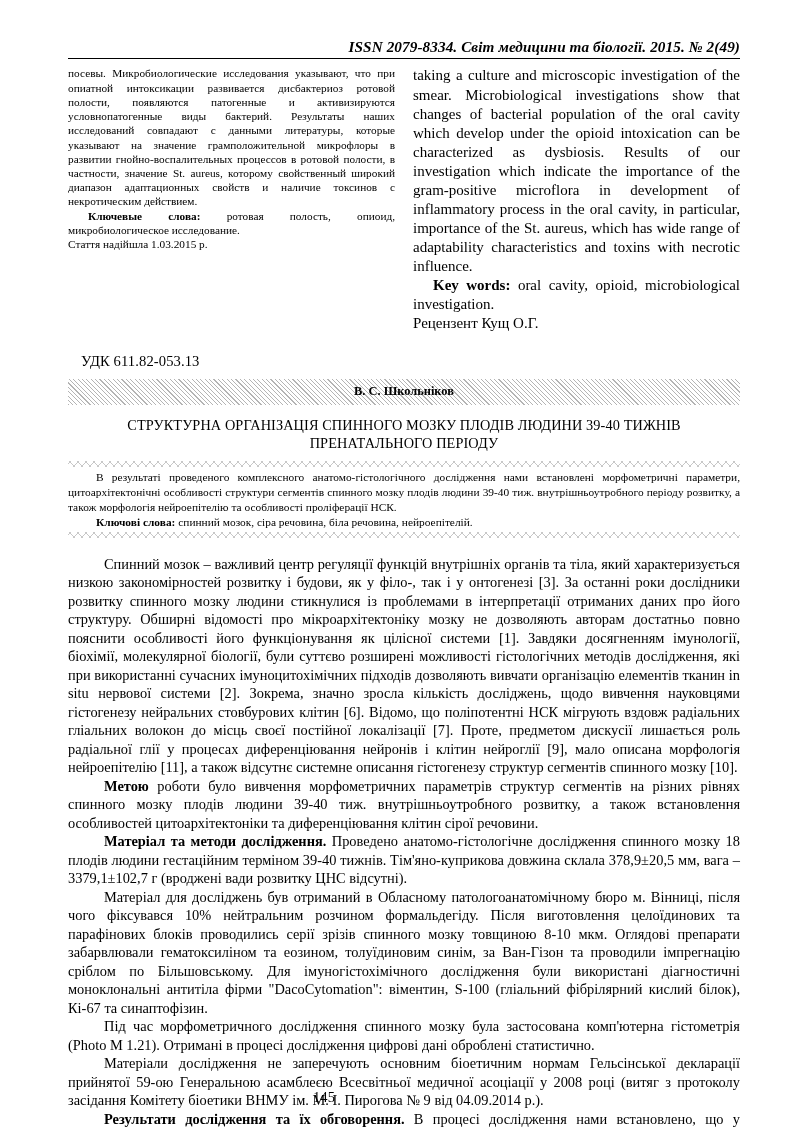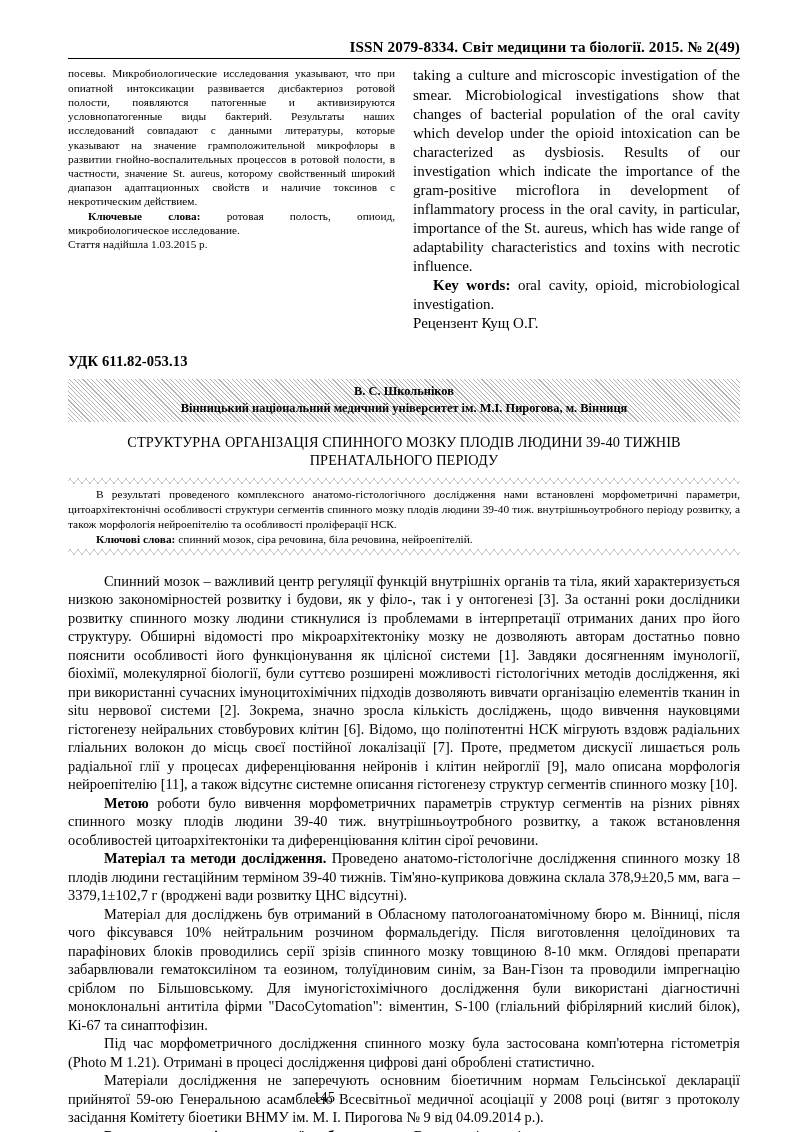--- a/index.html
+++ b/index.html
@@ -27,20 +27,21 @@
   .content {
     position: absolute;
     left: 68px;
     top: 38px;
     width: 672px;
   }
 
   
   .running-head {
     text-align: right;
+    font-style: italic;
     font-weight: bold;
     font-size: 15.2px;
     letter-spacing: 0.1px;
     line-height: 1.15;
     padding-bottom: 2px;
   }
   .head-rule {
     border-bottom: 1.6px solid #000;
     margin-top: 1px;
     margin-bottom: 7px;
@@ -72,22 +73,23 @@
   }
   .col-en {
     font-size: 15px;
     line-height: 1.27;
   }
 
   
   .udc {
     margin-top: 20px;
     font-size: 14.6px;
-    font-weight: bold;
+    font-weight: normal;
     letter-spacing: 0.1px;
+    margin-left: 13px;
   }
 
   
   .author-band {
     margin-top: 9px;
     padding: 4px 0 5px 0;
     text-align: center;
     font-weight: bold;
     color: #000;
     background-color: #f2f2f2;
@@ -188,21 +190,20 @@
         <p class="indent"><span class="kw">Key words:</span><span> oral cavity, opioid, microbiological investigation.</span></p>
         <p class="right-line">Рецензент Кущ О.Г.</p>
       </div>
 
     </div>
 
     <div class="udc">УДК 611.82-053.13</div>
 
     <div class="author-band">
       <div class="author-name">В. С. Школьніков</div>
-      <div class="author-affil">Вінницький національний медичний університет ім. М.І. Пирогова, м. Вінниця</div>
     </div>
 
     <div class="article-title">
       <div>СТРУКТУРНА ОРГАНІЗАЦІЯ СПИННОГО МОЗКУ ПЛОДІВ ЛЮДИНИ 39-40 ТИЖНІВ</div>
       <div>ПРЕНАТАЛЬНОГО ПЕРІОДУ</div>
     </div>
 
     <div class="abstract-box">
       <div class="zz"></div>
       <div class="abstract-body">

